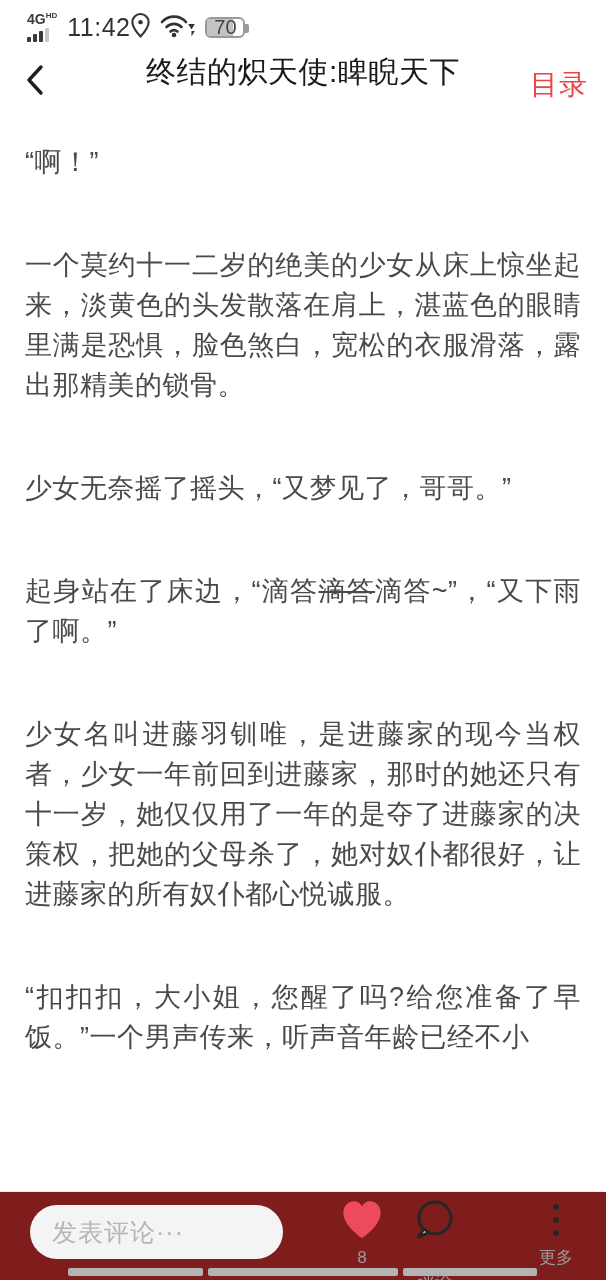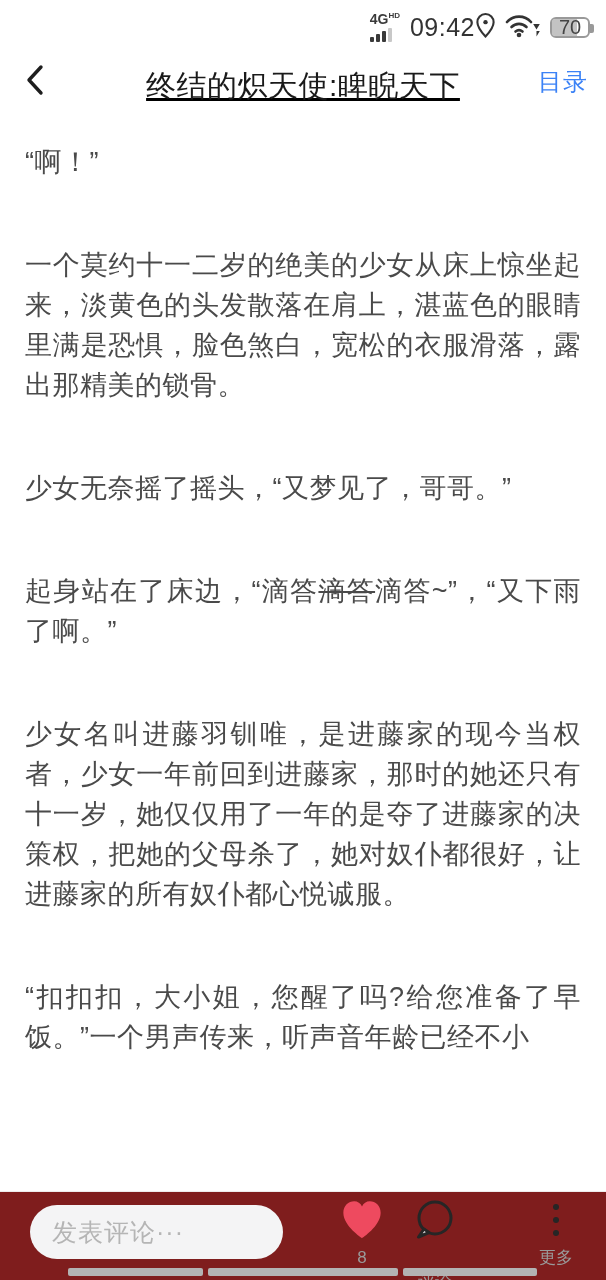--- a/index.html
+++ b/index.html
@@ -7,22 +7,22 @@
   .screen {
     position:relative; width:606px; height:1280px; margin:0 auto;
     background:#ffffff; overflow:hidden;
     font-family:"Liberation Sans","DejaVu Sans",sans-serif;
     -webkit-font-smoothing:antialiased;
   }
 
   
   .status-bar {
     position:absolute; top:0; left:0; right:0; height:46px;
-    display:flex; align-items:center; justify-content:flex-end;
-    padding:8px 16px 0 0; color:#333;
+    display:flex; align-items:center; justify-content:flex-start;
+    padding:8px 16px 0 27px; color:#333;
   }
   .sb-left { display:flex; align-items:flex-end; gap:10px; }
   .signal { display:flex; flex-direction:column; align-items:flex-start; line-height:1; }
   .signal-label { font-size:14px; font-weight:bold; color:#3a3a3a; letter-spacing:0; }
   .signal-label sup { font-size:8px; font-weight:bold; vertical-align:super; }
   .bars { display:flex; align-items:flex-end; gap:2px; margin-top:2px; }
   .bars i { display:block; width:4px; background:#3a3a3a; border-radius:1px; }
   .bars i:nth-child(1){height:5px;} .bars i:nth-child(2){height:8px;}
   .bars i:nth-child(3){height:11px;} .bars i:nth-child(4){height:14px;background:#c8c8c8;}
   .sb-time { font-size:25px; color:#333; letter-spacing:0.5px; }
@@ -32,24 +32,24 @@
   .battery-fill { position:absolute; left:0; top:0; bottom:0; width:70%;
     background:#c3c3c3; border-radius:3px 0 0 3px; }
   .battery-num { position:relative; font-size:20px; color:#444; z-index:1; }
   .battery-tip { position:absolute; right:-6px; top:5px; width:4px; height:9px;
     background:#999; border-radius:0 2px 2px 0; }
 
   
   .header { position:absolute; top:46px; left:0; right:0; height:76px; }
   .back-btn { position:absolute; left:18px; top:16px; width:34px; height:40px;
     display:flex; align-items:center; justify-content:center; }
-  .header-center { position:absolute; left:80px; right:80px; top:20px; text-align:center;text-decoration:underline; }
+  .header-center { position:absolute; left:80px; right:80px; top:6px; text-align:center; }
   .page-title { font-size:30px; color:#1a1a1a; font-weight:500; letter-spacing:0.5px; white-space:nowrap; }
   .page-indicator { font-size:19px; color:#9c9c9c; margin-top:4px; }
-  .toc-btn { position:absolute; right:18px; top:20px; font-size:24px; color:#3b82f6; letter-spacing:1px; }
+  .toc-btn { position:absolute; right:18px; top:20px; font-size:28px; color:#ef4444; letter-spacing:1px; }
 
   
   .content { position:absolute; top:122px; left:0; right:0; bottom:0;
     padding:20px 25px 0 25px; overflow:hidden; }
   .content p { font-size:27px; line-height:40px; color:#4a4a4a;
     letter-spacing:0.5px; margin:0 0 63px 0; text-align:justify;
     font-family:"Liberation Sans","DejaVu Sans",sans-serif; }
   .strike { text-decoration:line-through; text-decoration-thickness:2px; }
 
   
@@ -83,21 +83,21 @@
     <div class="sb-left">
       <div class="signal">
         <span class="signal-label"><span>4G</span><sup>HD</sup></span>
         <span class="bars">
             <i></i>
             <i></i>
             <i></i>
             <i></i>
           </span>
       </div>
-      <span class="sb-time">09:42</span>
+      <span class="sb-time">11:42</span>
     </div>
     <div class="sb-right">
       <span>
         <svg width="21" height="27" viewBox="0 0 22 28">
           <path d="M11 2 C6 2 2.5 6 2.5 10.5 C2.5 16.3 11 25.5 11 25.5 C11 25.5 19.5 16.3 19.5 10.5 C19.5 6 16 2 11 2 Z" fill="none" stroke="#333" stroke-width="2.2"></path>
           <circle cx="11" cy="10.5" r="2.3" fill="#333"></circle>
         </svg>
       </span>
       <span>
         <svg width="36" height="26" viewBox="0 0 36 26">

